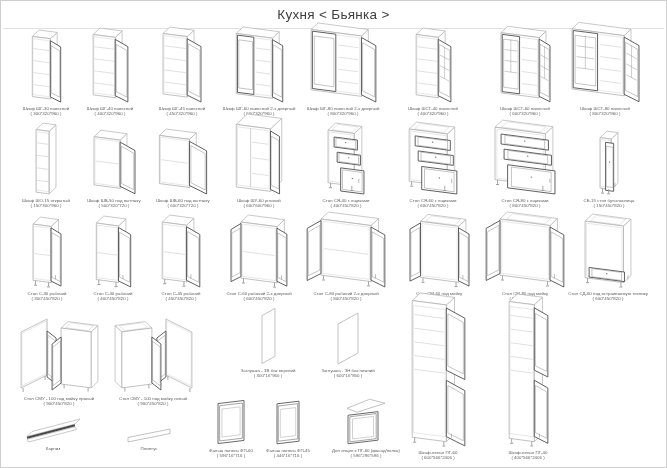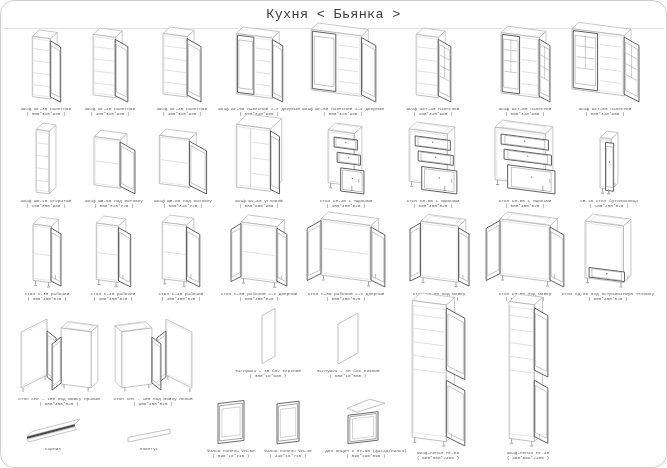--- a/index.html
+++ b/index.html
@@ -1,18 +1,18 @@
 <!DOCTYPE html>
 <html><head>
 <meta charset="utf-8">
 <style>
   *{margin:0;padding:0;box-sizing:border-box}
   html,body{background:#fff}
   .page{position:relative;width:667px;height:468px;background:#fff;border:1px solid #cfcfcf;
-        border-radius:14px;font-family:Liberation Mono, monospace;overflow:hidden}
+        border-radius:0;font-family:Liberation Sans, sans-serif;overflow:hidden}
   .title{position:absolute;top:6px;left:0;right:0;text-align:center;font-size:13.5px;color:#3e3e3e;letter-spacing:.3px}
   .rule{position:absolute;top:27px;left:2px;right:2px;height:1px;background:#e1e1e1}
   .canvas{position:absolute;inset:0}
   .cell{position:absolute;width:160px}
   .fig{display:flex;justify-content:center;align-items:flex-end;overflow:visible}
   .fig svg{display:block;overflow:visible}
   .cap{font-size:4.4px;line-height:5.3px;color:#5f5f5f;text-align:center;white-space:nowrap}
   .cap.name{margin-top:2px}
 </style>
 </head>

